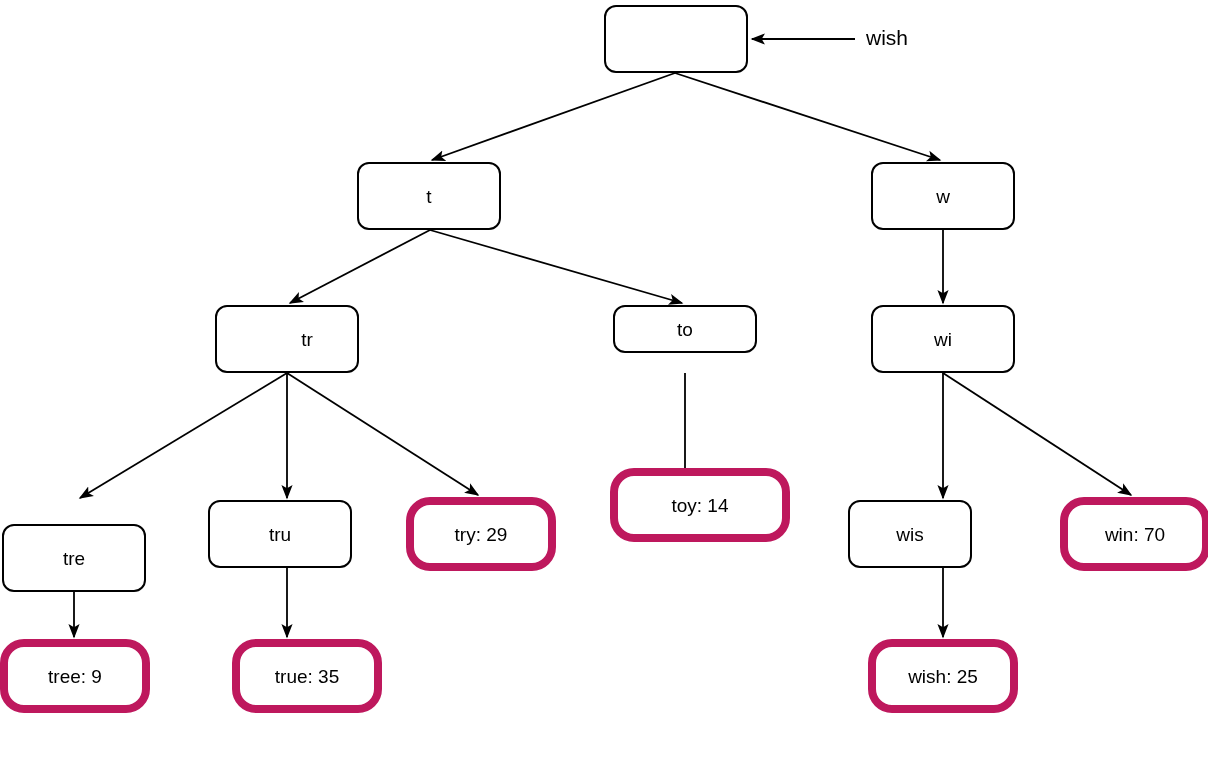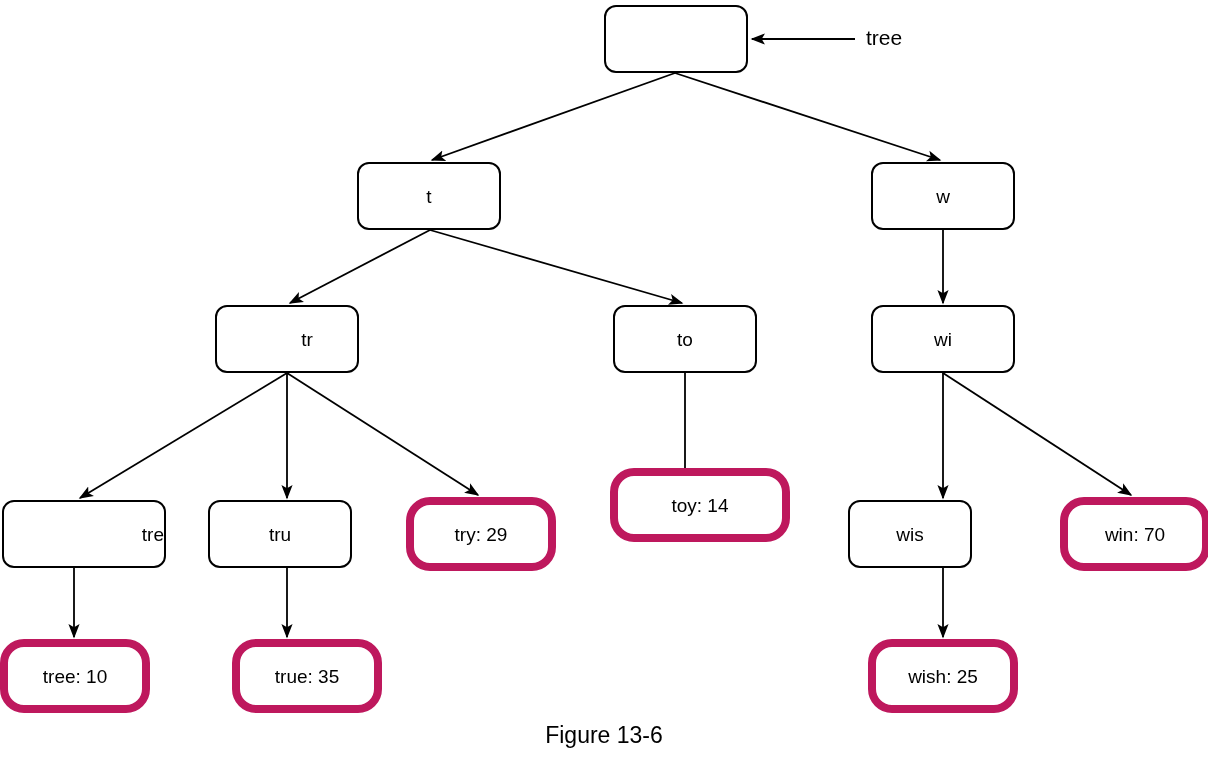--- a/index.html
+++ b/index.html
@@ -101,53 +101,52 @@
       </div>
       <div class="node internal" style="left: 357px; top: 162px; width: 144px; height: 68px;">
         <span class="node-label">t</span>
       </div>
       <div class="node internal" style="left: 871px; top: 162px; width: 144px; height: 68px;">
         <span class="node-label">w</span>
       </div>
       <div class="node internal" style="left: 215px; top: 305px; width: 144px; height: 68px; padding-left: 40px;">
         <span class="node-label">tr</span>
       </div>
-      <div class="node internal" style="left: 613px; top: 305px; width: 144px; height: 68px;">
+      <div class="node internal" style="left: 613px; top: 305px; width: 144px; height: 48px;">
         <span class="node-label">to</span>
       </div>
       <div class="node internal" style="left: 871px; top: 305px; width: 144px; height: 68px;">
         <span class="node-label">wi</span>
       </div>
-      <div class="node internal" style="left: 2px; top: 500px; width: 164px; height: 68px; justify-content: flex-end;">
+      <div class="node internal" style="left: 2px; top: 524px; width: 144px; height: 68px;">
         <span class="node-label">tre</span>
       </div>
       <div class="node internal" style="left: 201px; top: 500px; width: 144px; height: 68px; margin-left: 7px;">
         <span class="node-label">tru</span>
       </div>
       <div class="node terminal" style="left: 406px; top: 497px; width: 150px; height: 74px;">
         <span class="node-label">try: 29</span>
       </div>
       <div class="node terminal" style="left: 610px; top: 468px; width: 180px; height: 74px;">
         <span class="node-label">toy: 14</span>
       </div>
       <div class="node internal" style="left: 848px; top: 500px; width: 124px; height: 68px;">
         <span class="node-label">wis</span>
       </div>
       <div class="node terminal" style="left: 1060px; top: 497px; width: 150px; height: 74px;">
         <span class="node-label">win: 70</span>
       </div>
       <div class="node terminal" style="left: 0px; top: 639px; width: 150px; height: 74px;">
-        <span class="node-label">tree: 10</span>
+        <span class="node-label">tree: 9</span>
       </div>
       <div class="node terminal" style="left: 212px; top: 639px; width: 150px; height: 74px; margin-left: 20px;">
         <span class="node-label">true: 35</span>
       </div>
       <div class="node terminal" style="left: 868px; top: 639px; width: 150px; height: 74px;">
         <span class="node-label">wish: 25</span>
       </div>
     </div>
 
   <div id="annotation-layer">
-      <div class="annotation-label" style="left: 866px; top: 26px;">tree</div>
+      <div class="annotation-label" style="left: 866px; top: 26px;">wish</div>
     </div>
 
-  <div class="caption" style="left:0; top:722px;">Figure 13-6</div>
 </div>
 
 </body></html>

